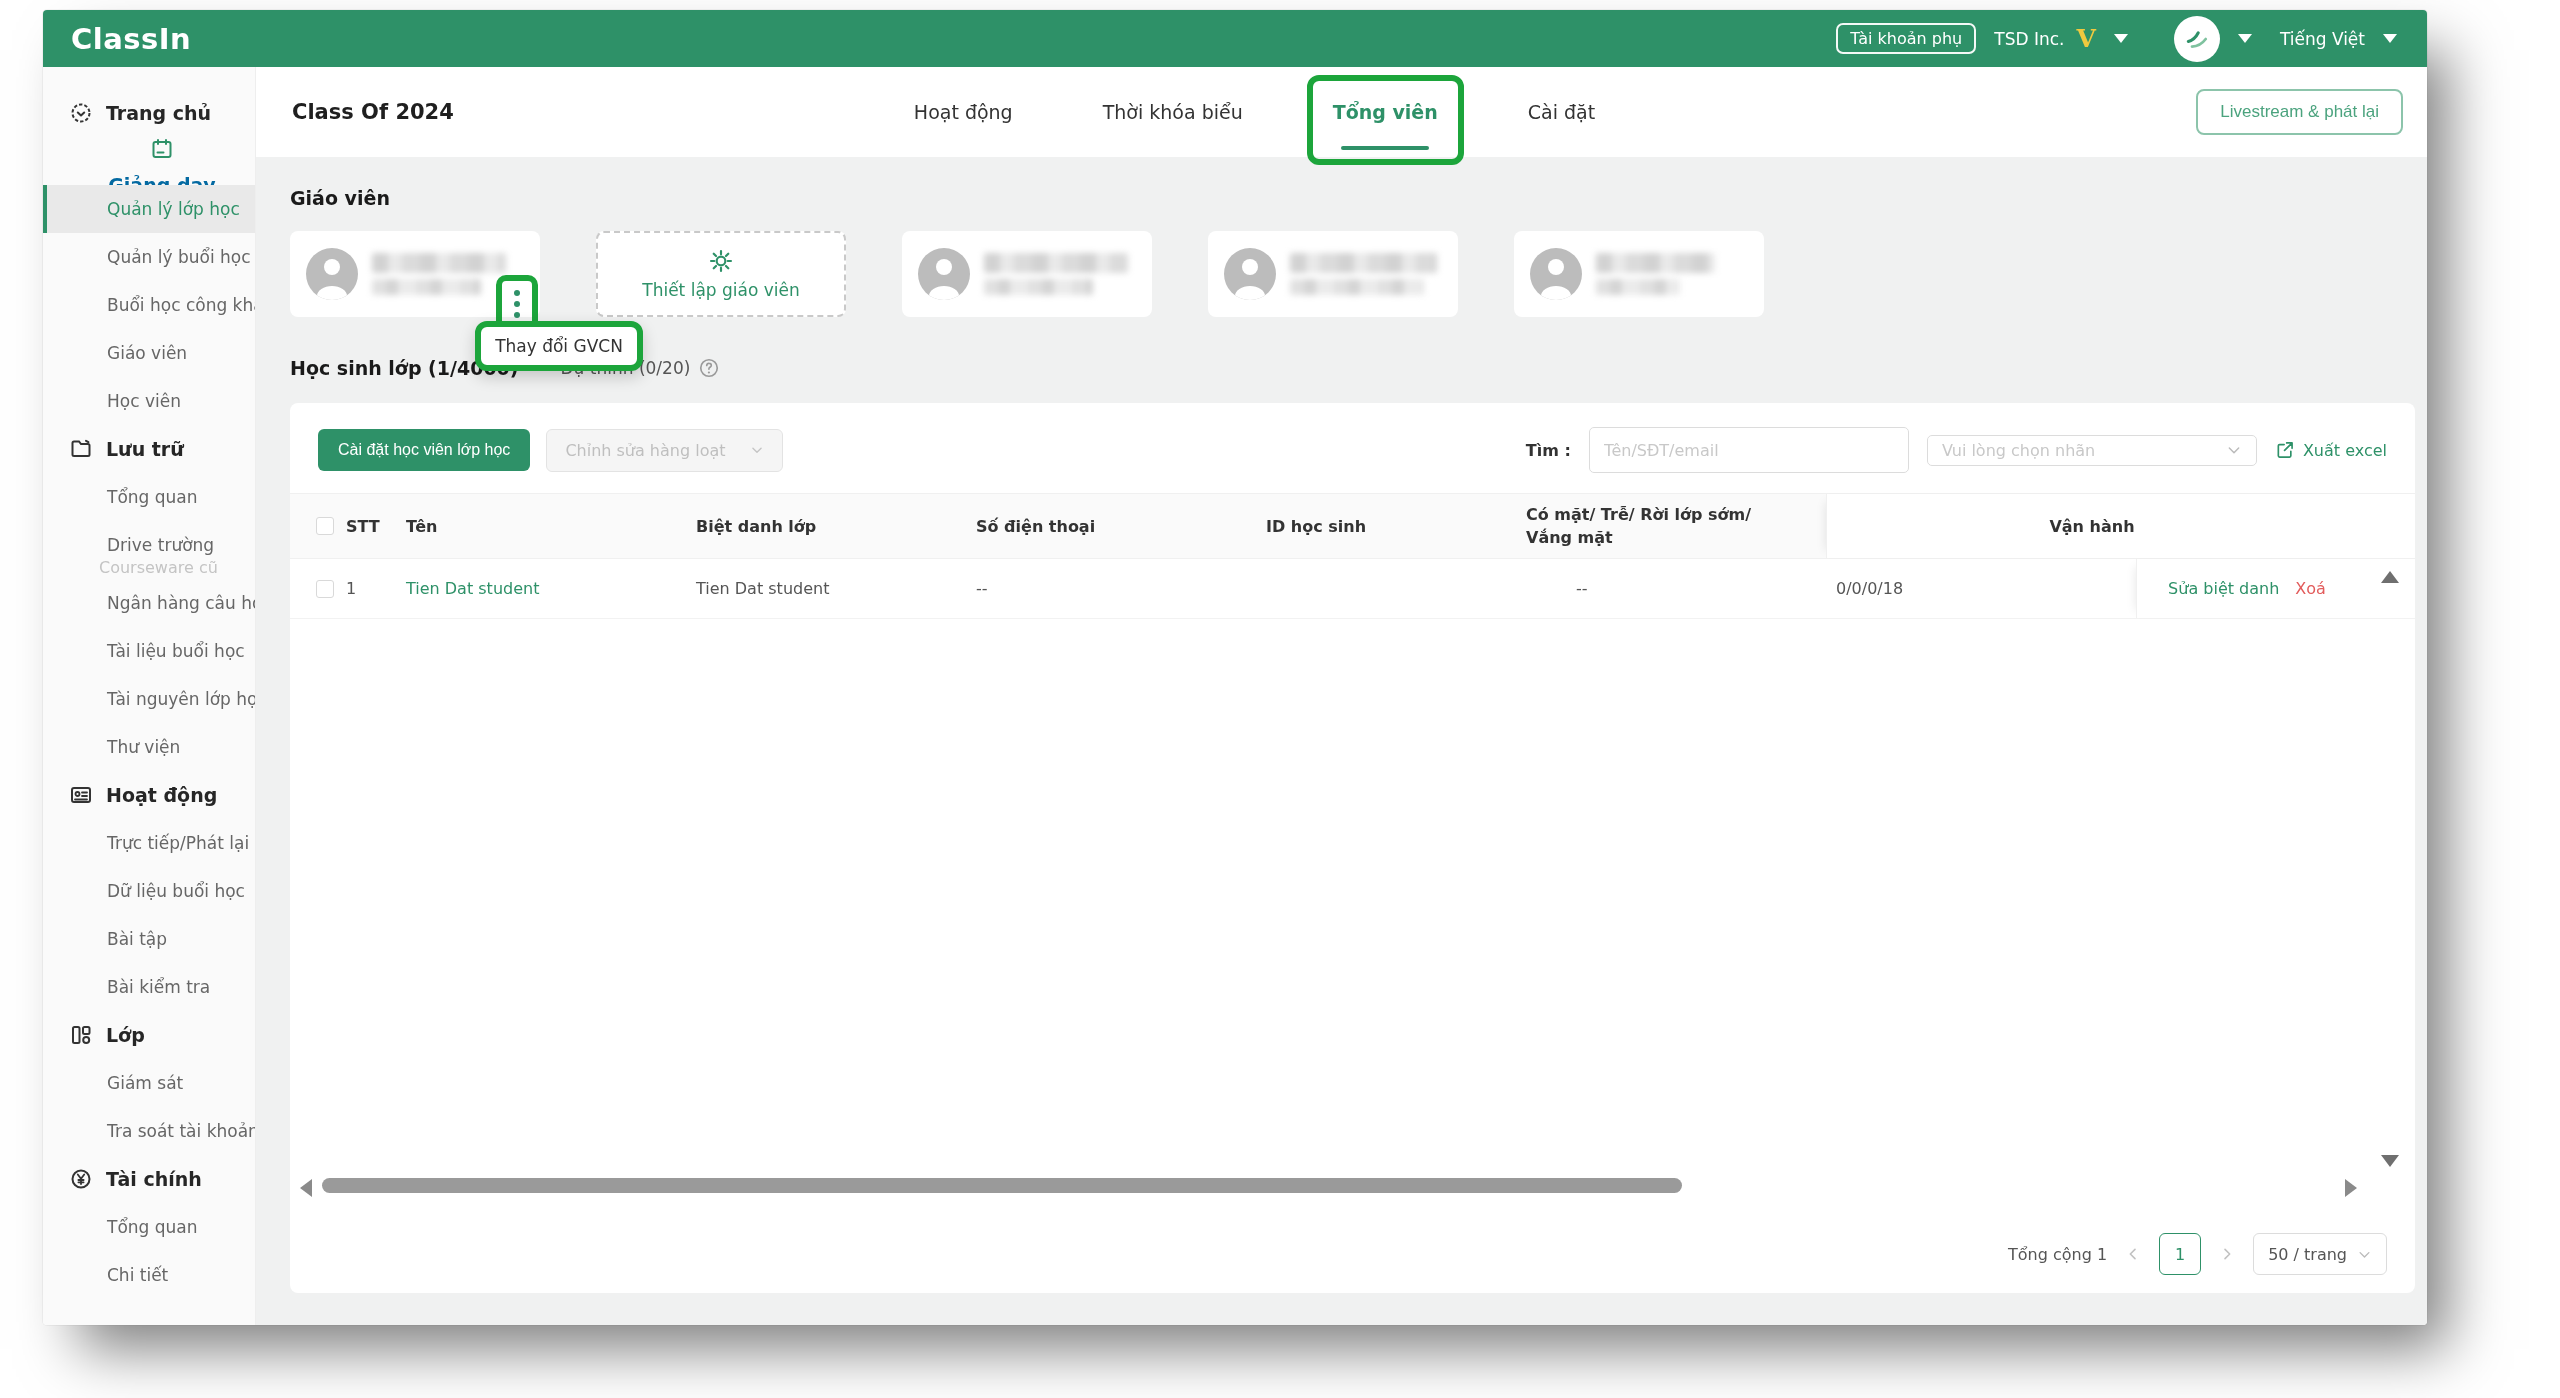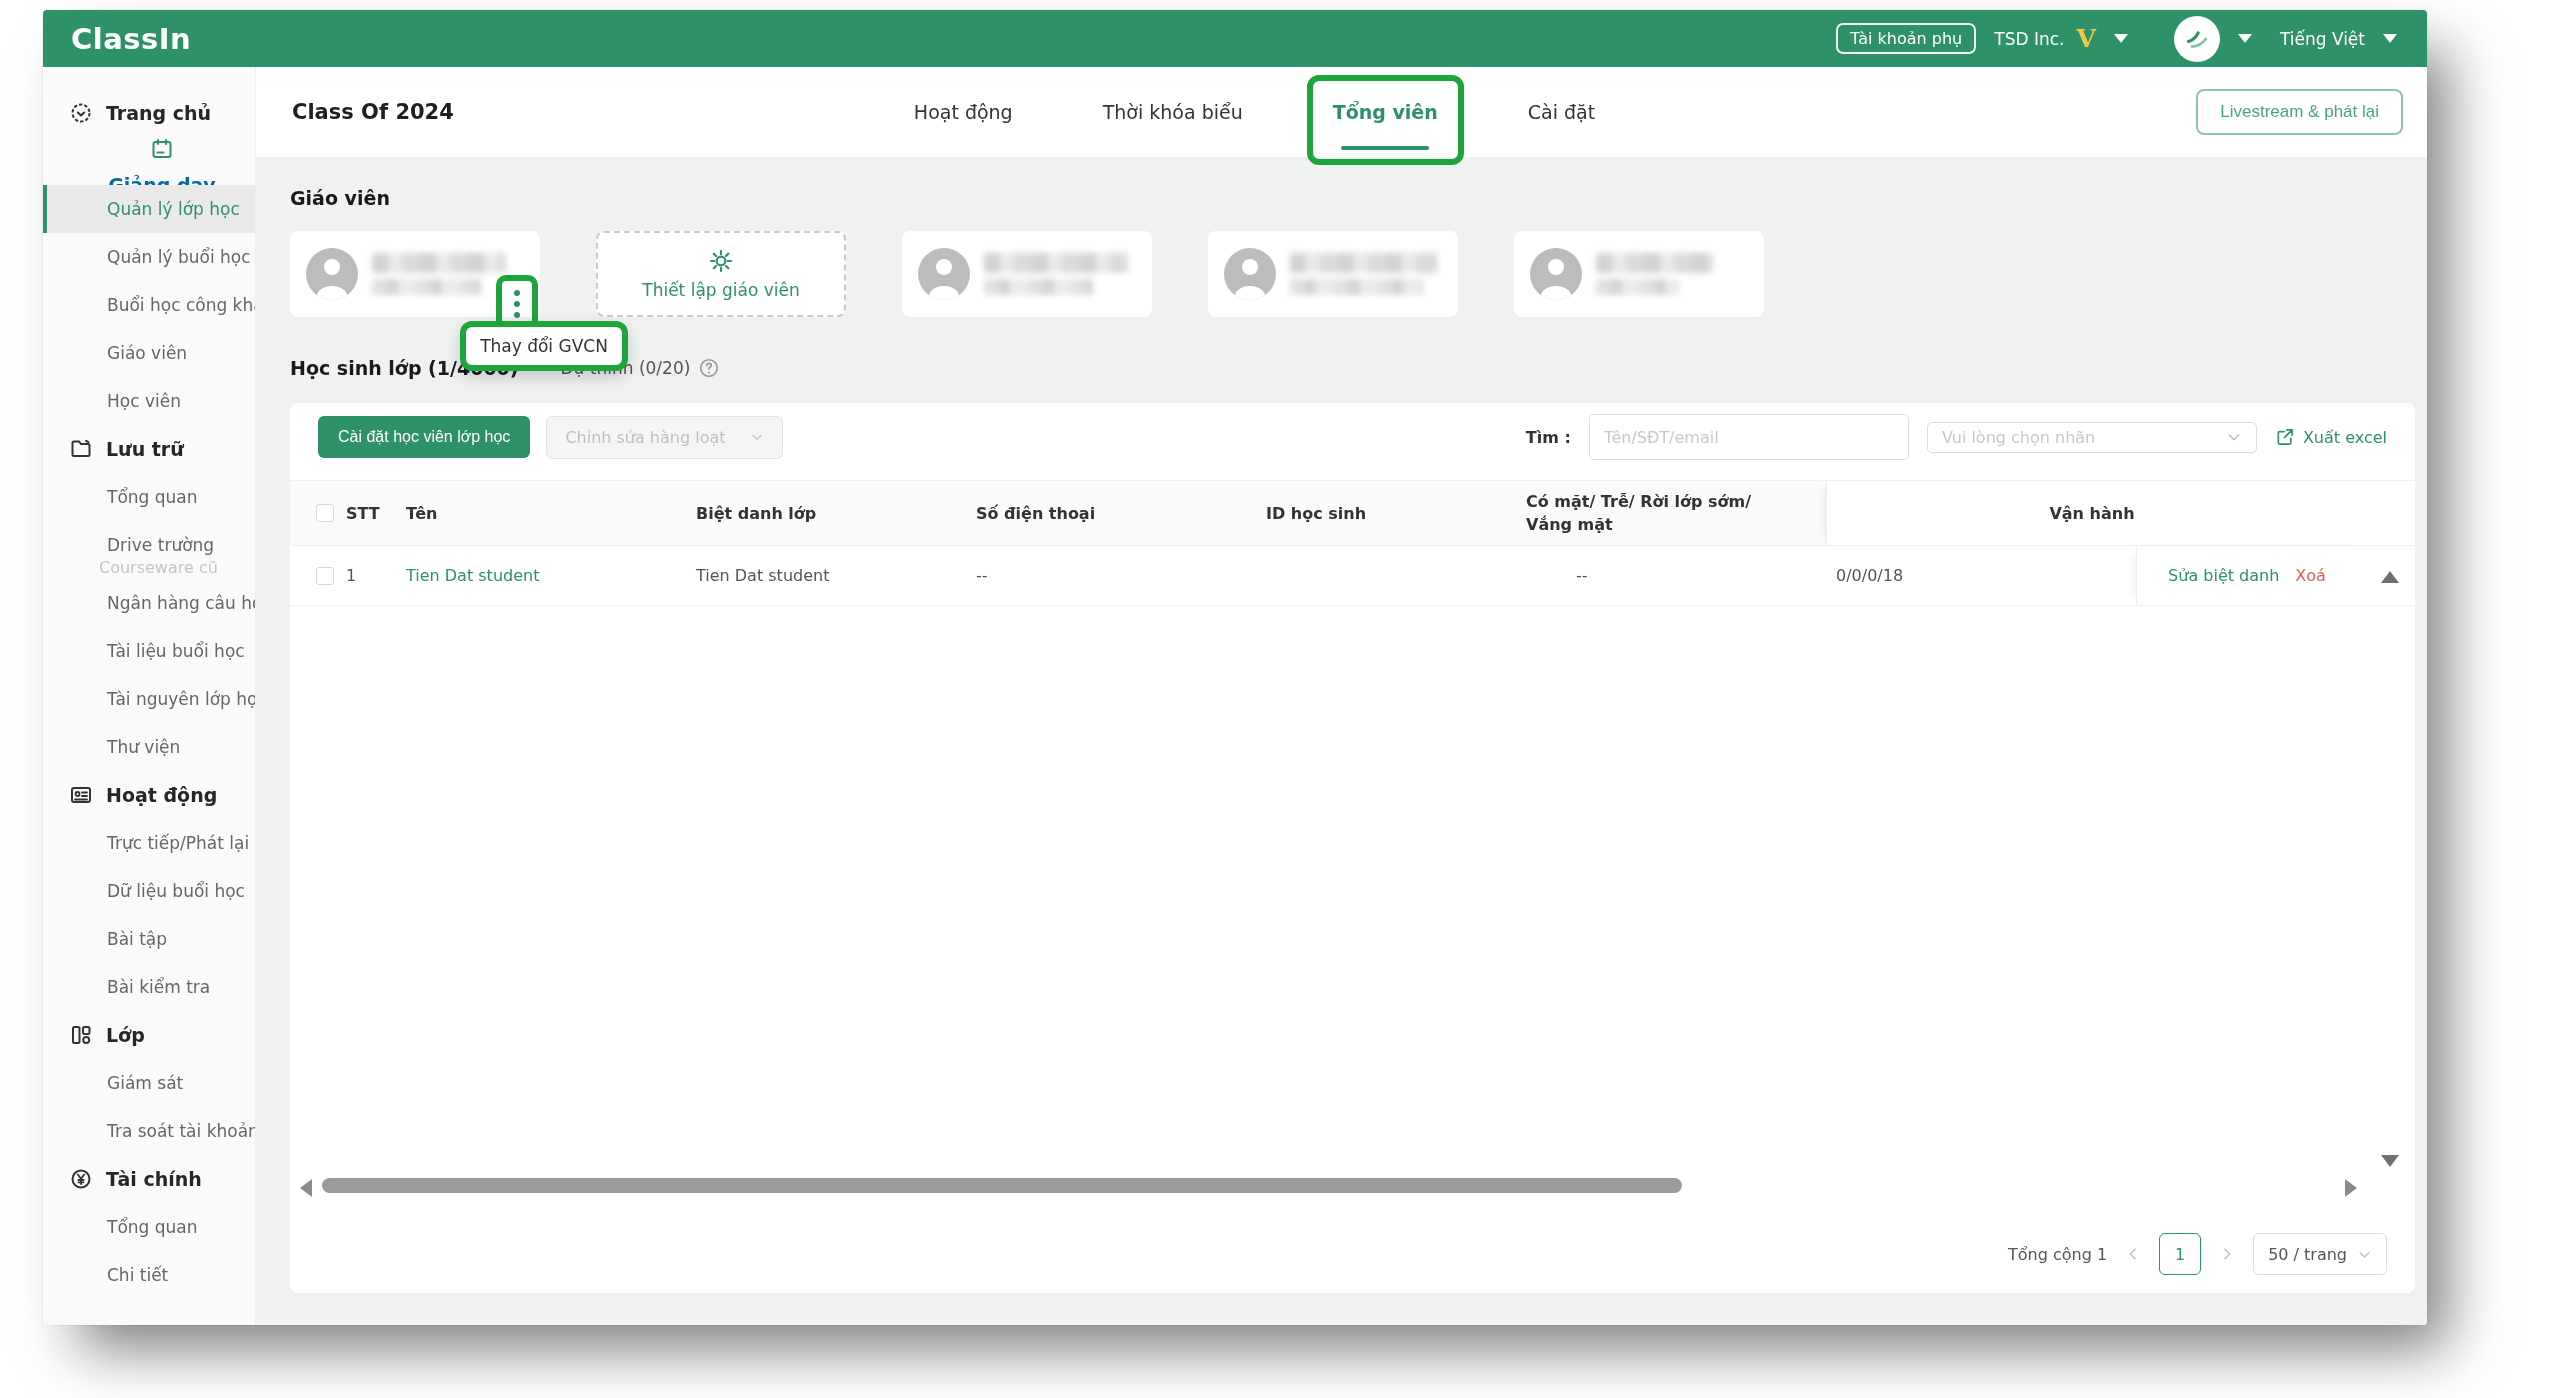--- a/index.html
+++ b/index.html
@@ -64,25 +64,25 @@
   .bl2 { height:16px; margin-top:6px; width:72%; border-radius:2px; background:repeating-linear-gradient(90deg,#e1e1e1 0 14px,#d4d4d4 14px 26px,#ebebeb 26px 44px); }
   .w2 .bl1 { width:95%; } .w3 .bl2 { width:88%; }
 
   .dots-annotation { position:absolute; right:2px; top:44px; width:42px; height:58px; border:6px solid #1CA53B; border-radius:10px; display:flex; flex-direction:column; align-items:center; justify-content:center; gap:5px; background:rgba(255,255,255,0.0); cursor:pointer; }
   .dots-annotation i { width:6px; height:6px; border-radius:50%; background:#2E9168; }
 
   
   .students-line { display:flex; align-items:center; margin-top:36px; height:30px; }
   .audit { margin-left:42px; font-size:17px; color:#555; display:flex; align-items:center; gap:8px; }
 
-  .tooltip { position:absolute; left:204px; top:164px; min-width:168px; background:#fff; border:6px solid #1CA53B; border-radius:12px; padding:9px 4px; font-size:17px; color:#333; text-align:center; box-shadow:0 6px 16px rgba(0,0,0,0.18); z-index:5; white-space:nowrap; cursor:pointer; }
+  .tooltip { position:absolute; left:219px; top:164px; min-width:168px; background:#fff; border:6px solid #1CA53B; border-radius:12px; padding:9px 4px; font-size:17px; color:#333; text-align:center; box-shadow:0 6px 16px rgba(0,0,0,0.18); z-index:5; white-space:nowrap; cursor:pointer; }
 
   
   .table-card { margin-top:20px; background:#fff; border-radius:8px; height:890px; position:relative; overflow:hidden; }
-  .table-toolbar { display:flex; align-items:center; padding:11px 28px 20px 28px; gap:16px; }
+  .table-toolbar { display:flex; align-items:center; padding:24px 28px 20px 28px; gap:16px; }
   .btn-primary { background:#2E9168; color:#fff; font-size:16px; border:none; border-radius:6px; padding:12px 20px; white-space:nowrap; cursor:pointer; }
   .btn-disabled { background:#f5f5f5; color:#bfbfbf; font-size:16px; border:1px solid #e3e3e3; border-radius:6px; padding:11px 18px; display:flex; align-items:center; gap:24px; white-space:nowrap; }
   .toolbar-right { margin-left:auto; display:flex; align-items:center; gap:18px; }
   .search-label { font-size:16px; font-weight:700; color:#333; white-space:nowrap; }
   .search-input { width:320px; height:46px; border:1px solid #dcdcdc; border-radius:5px; font-size:16px; padding:0 14px; color:#333; background:#fff;
     font-family:"DejaVu Sans","Liberation Sans",sans-serif; }
   .search-input::placeholder { color:#c8c8c8; }
   .tag-select { width:330px; height:31px; border:1px solid #dcdcdc; border-radius:5px; display:flex; align-items:center; padding:0 14px; color:#c8c8c8; font-size:16px; background:#fff; cursor:pointer;gap:41px; }
   .tag-select .sel-text { flex:1; }
   .export-link { display:flex; align-items:center; gap:8px; color:#2E9168; font-size:16px; white-space:nowrap; cursor:pointer; }

